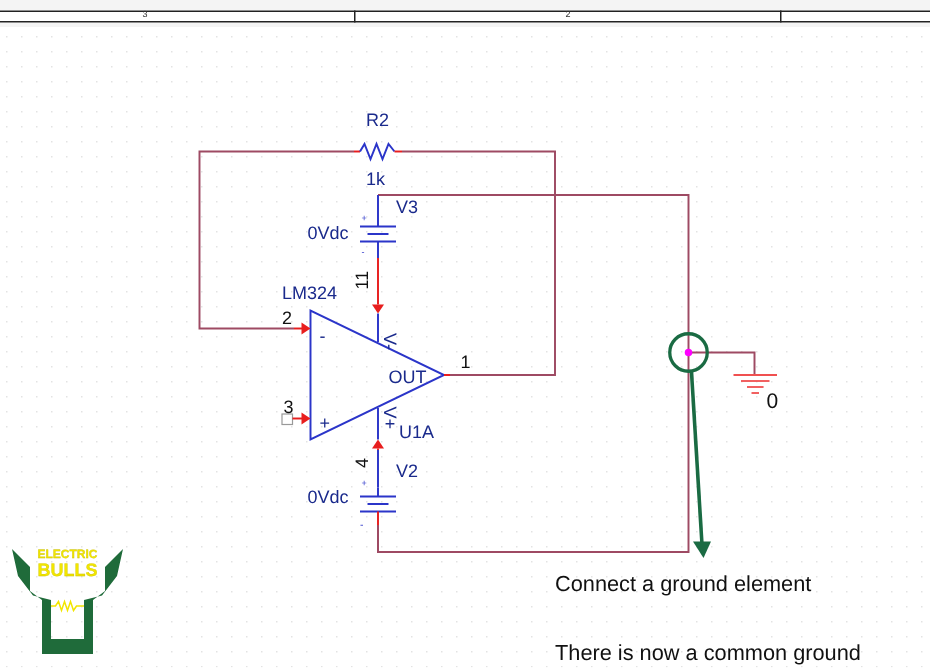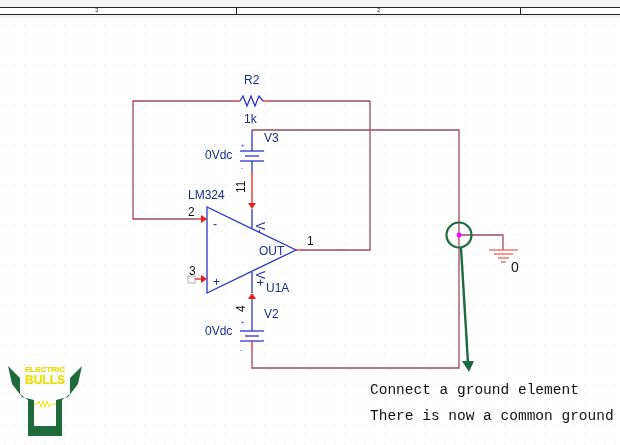--- a/index.html
+++ b/index.html
@@ -4,21 +4,21 @@
 <style>
   html, body { margin: 0; padding: 0; }
   body { width: 620px; height: 445px; background: #ffffff; overflow: hidden; position: relative; font-family: "Liberation Sans", sans-serif; }
   .ruler { position: absolute; left: 0; top: 0; width: 620px; height: 18px; background: #f4f4f4; }
   .ruler-band { position: absolute; left: 0; top: 7px; width: 620px; height: 8px; background: #ffffff; border-top: 1px solid #222; border-bottom: 1px solid #222; box-sizing: border-box; }
   .ruler-div { position: absolute; top: 7px; width: 1px; height: 8px; background: #222; }
   .ruler-label { position: absolute; top: 6px; font-size: 6px; color: #333; line-height: 8px; }
   svg.canvas { position: absolute; left: 0; top: 0; }
   .lbl { font-family: "Liberation Sans", sans-serif; font-size: 12px; fill: #1a2a8c; }
   .pin { font-family: "Liberation Sans", sans-serif; font-size: 12px; fill: #111; }
-  .note { position: absolute; left: 370px; font-family: Liberation Mono, monospace; font-size: 14.5px; color: #111; white-space: nowrap; }
+  .note { position: absolute; left: 370px; font-family: Liberation Sans, sans-serif; font-size: 14.5px; color: #111; white-space: nowrap; }
 </style>
 </head>
 <body>
 
 <div class="ruler">
   <div class="ruler-band"></div>
   <div class="ruler-div" style="left:236px"></div>
   <div class="ruler-div" style="left:520px"></div>
   <span class="ruler-label" style="left:95px">3</span>
   <span class="ruler-label" style="left:377px">2</span>
@@ -130,13 +130,13 @@
   <g>
     <path d="M8,366 L20,378 L20,394 L28,400 L28,436 L62,436 L62,400 L70,394 L70,378 L82,366 L78,384 L68,397 L56,400 L56,426 L34,426 L34,400 L22,397 L12,384 Z" fill="#1f6b3a"></path>
     <rect x="27" y="366" width="36" height="30" fill="#ffffff" opacity="0.0"></rect>
     <polyline points="34,404 37,404 39,401 41,407 43,401 45,407 47,401 49,407 51,404 56,404" stroke="#f2e600" stroke-width="1" fill="none"></polyline>
     <text x="45" y="372" text-anchor="middle" font-family="Liberation Sans, sans-serif" font-weight="bold" font-size="8" fill="#f2e600" stroke="#c9bf00" stroke-width="0.2">ELECTRIC</text>
     <text x="45" y="384" text-anchor="middle" font-family="Liberation Sans, sans-serif" font-weight="bold" font-size="12" fill="#f2e600" stroke="#c9bf00" stroke-width="0.2">BULLS</text>
   </g>
 </svg>
 
 <div class="note" style="top:382px">Connect a ground element</div>
-<div class="note" style="top:408px">There is now a common ground</div>
+<div class="note" style="top:428px">There is now a common ground</div>
 
 </body></html>

